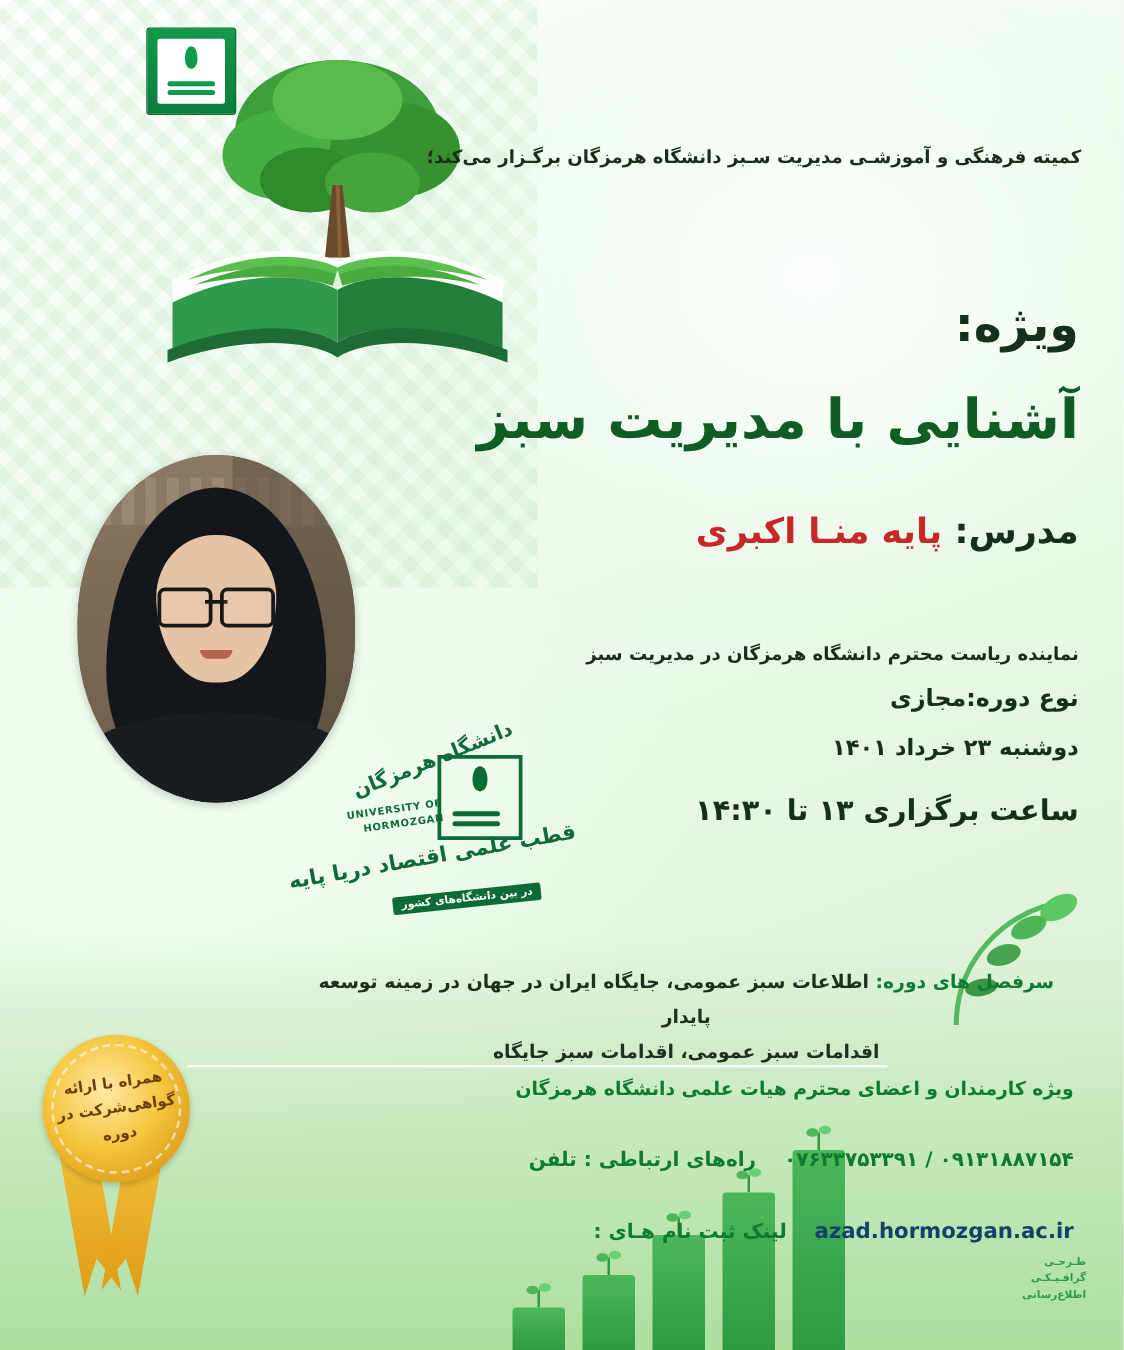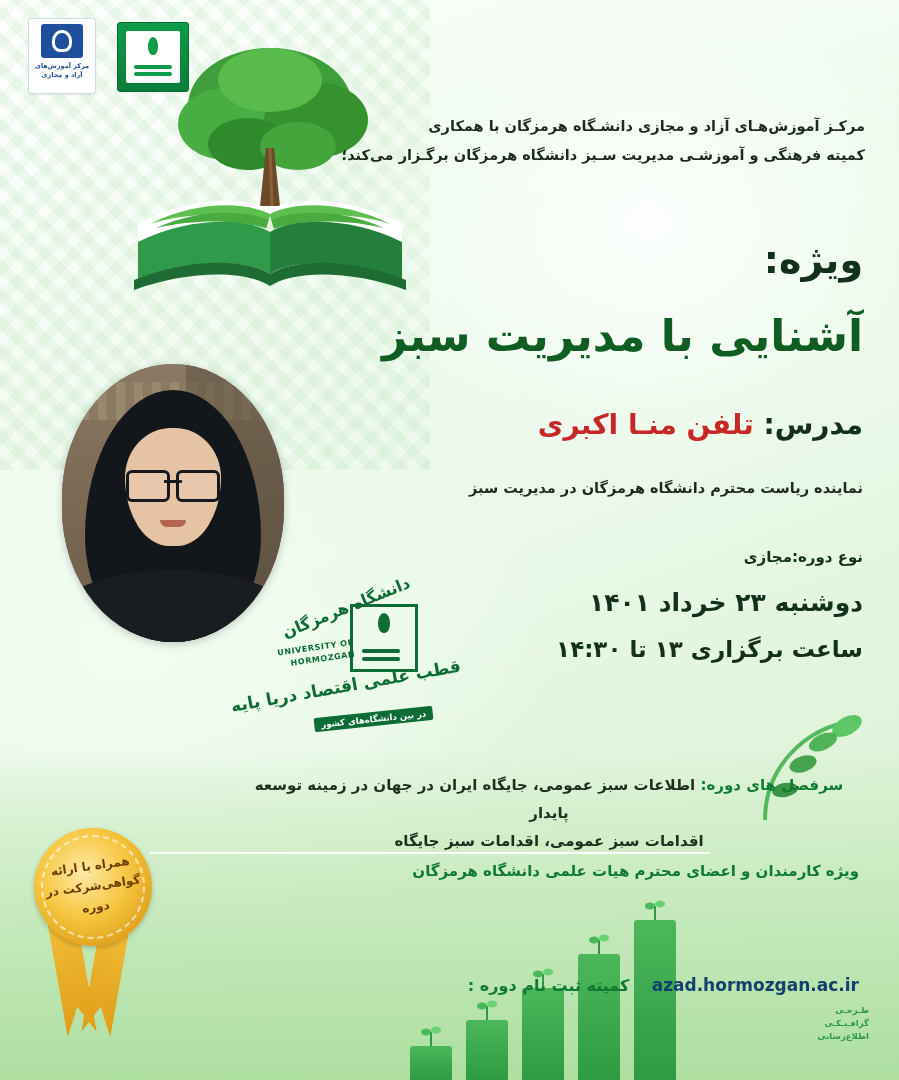--- a/index.html
+++ b/index.html
@@ -90,30 +90,30 @@
   .lecturer-row{
     position:absolute;right:36px;top:408px;text-align:right;
     font-size:28px;font-weight:bold;color:#12301a;white-space:nowrap;
   }
   .lecturer-row .name{color:#c62828;}
   .lect-sub1{
     position:absolute;right:36px;top:464px;text-align:right;
     font-size:15.5px;font-weight:bold;color:#1d2b1d;
   }
   .lect-sub2{
-    position:absolute;right:36px;top:480px;text-align:right;
+    position:absolute;right:36px;top:516px;text-align:right;
     font-size:14.5px;font-weight:bold;color:#1d2b1d;
   }
   .meta1{
     position:absolute;right:36px;top:548px;text-align:right;
-    font-size:15px;font-weight:bold;color:#12301a;
+    font-size:19px;font-weight:bold;color:#12301a;
   }
   .meta2{
     position:absolute;right:36px;top:588px;text-align:center;
-    font-size:25px;font-weight:bold;color:#12301a;
+    font-size:18px;font-weight:bold;color:#12301a;
   }
   .meta3{
     position:absolute;right:36px;top:636px;text-align:right;
     font-size:23px;font-weight:bold;color:#12301a;
   }
 
   
   .portrait{
     position:absolute;left:62px;top:364px;width:222px;height:278px;
     border-radius:50% / 48%;
@@ -274,24 +274,20 @@
   }
 </style>
 </head>
 <body>
 
 <div class="poster">
 
   <div class="pattern"></div>
   <div class="glow"></div>
 
-  <div class="logo-azad">
-    <div class="badge"></div>
-    <div class="cap">مرکز آموزش‌های آزاد و مجازی</div>
-  </div>
 
   <div class="logo-hz-small">
     <div class="inner"></div>
   </div>
 
   <div class="illus">
     <svg width="300" height="300" viewBox="0 0 300 300">
 
       <g>
         <ellipse cx="150" cy="78" rx="82" ry="58" fill="#3f9e3c"></ellipse>
@@ -312,30 +308,29 @@
 
       <path d="M150 188 L166 240 L134 240 Z" fill="#eaf7e3" opacity=".95"></path>
 
       <path d="M18 214 C70 188 128 190 150 204 L150 246 C128 230 70 232 18 254 Z" fill="#2f9a4a"></path>
       <path d="M282 214 C230 188 172 190 150 204 L150 246 C172 230 230 232 282 254 Z" fill="#247f3c"></path>
       <path d="M14 252 C68 230 126 230 150 246 C174 230 232 230 286 252 L286 262 C232 242 174 242 150 258 C126 242 68 242 14 262 Z" fill="#1e6b33"></path>
     </svg>
   </div>
 
   <div class="org-lines">
-    <div>مرکـز آموزش‌هـای آزاد و مجازی دانشـگاه هرمزگان با همکاری</div>
     <div>کمیته فرهنگی و آموزشـی مدیریت سـبز دانشگاه هرمزگان برگـزار می‌کند؛</div>
   </div>
 
   <div class="course-label">ویژه:</div>
   <div class="course-title">آشنایی با مدیریت سبز</div>
 
   <div class="lecturer-row">
     <span>مدرس:</span>
-    <span class="name">تلفن منـا اکبری</span>
+    <span class="name">پایه منـا اکبری</span>
   </div>
   <div class="lect-sub2">نماینده ریاست محترم دانشگاه هرمزگان در مدیریت سبز</div>
 
   <div class="meta1">نوع دوره:مجازی</div>
   <div class="meta2">دوشنبه ۲۳ خرداد ۱۴۰۱</div>
   <div class="meta3">ساعت برگزاری ۱۳ تا ۱۴:۳۰</div>
 
   <div class="portrait">
     <div class="wall"></div>
     <div class="hijab"></div>
@@ -419,25 +414,30 @@
       <span class="lbl">سرفصل های دوره:</span>
       <span>اطلاعات سبز عمومی، جایگاه ایران در جهان در زمینه توسعه پایدار</span>
     </div>
     <div>اقدامات سبز عمومی، اقدامات سبز جایگاه</div>
   </div>
 
   <div class="hr-line"></div>
 
   <div class="audience">ویژه کارمندان و اعضای محترم هیات  علمی دانشگاه هرمزگان</div>
 
+  <div class="contact">
+    <span class="num">۰۹۱۳۱۸۸۷۱۵۴ / ۰۷۶۳۳۷۵۳۳۹۱</span>
+    &nbsp;&nbsp;
+    <span>راه‌های ارتباطی : تلفن</span>
+  </div>
 
   <div class="reglink">
     <span class="url">azad.hormozgan.ac.ir</span>
     &nbsp;&nbsp;
-    <span>کمیته ثبت نام دوره :</span>
+    <span>لینک ثبت نام هـای :</span>
   </div>
 
   <div class="rosette">
     <div class="ribbon"></div>
     <div class="ribbon r2"></div>
     <div class="disc">
       <div class="rim"></div>
       <div class="txt">
         <div>همراه با ارائه</div>
         <div>گواهی‌شرکت در دوره</div>

